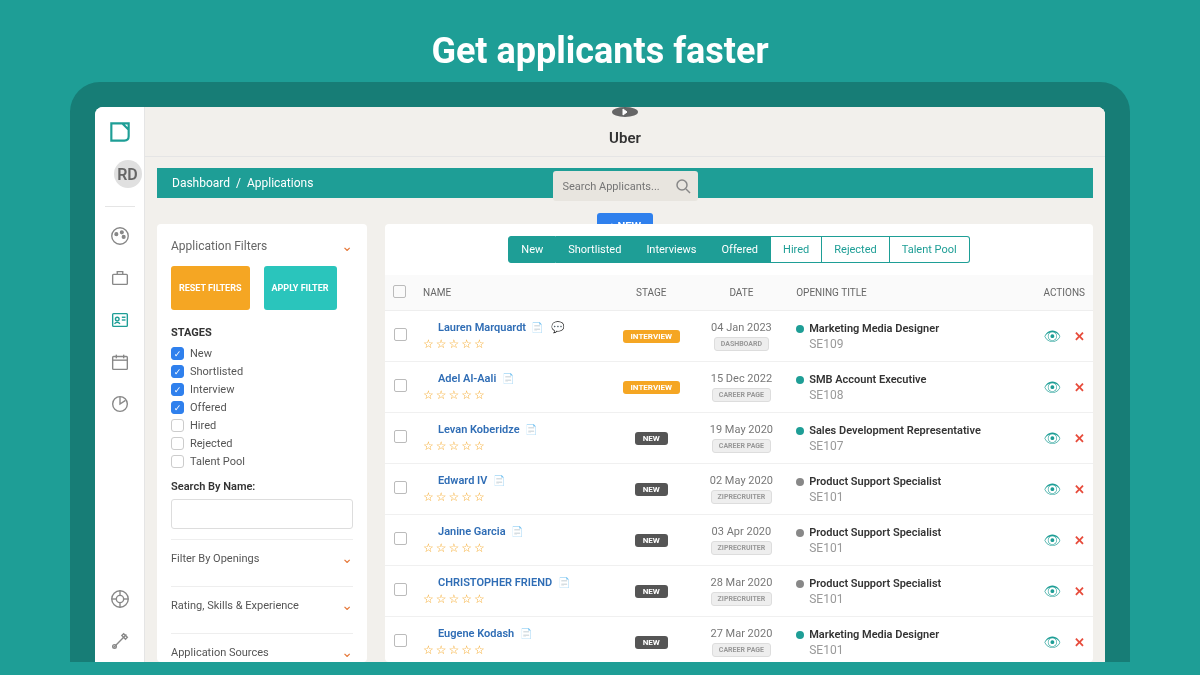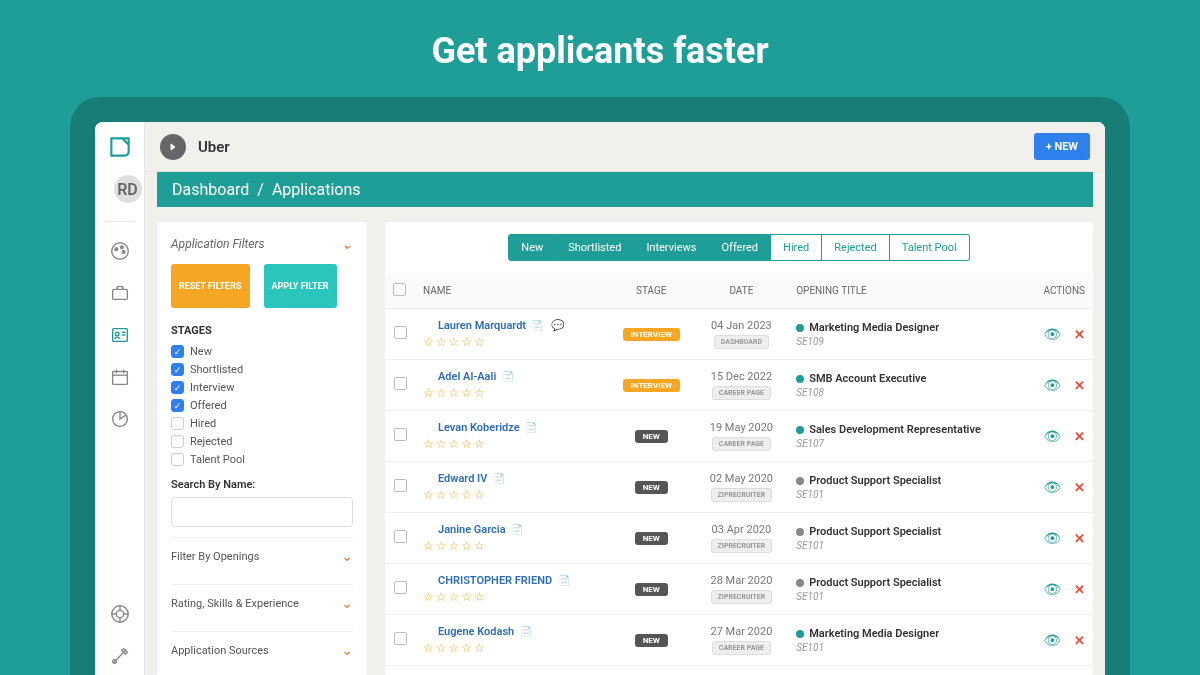--- a/index.html
+++ b/index.html
@@ -1,49 +1,49 @@
 <!DOCTYPE html>
 <html><head>
 <meta charset="utf-8">
 <style>
   * { box-sizing: border-box; margin: 0; padding: 0; font-family: -apple-system, BlinkMacSystemFont, "Segoe UI", Roboto, sans-serif; }
   body { background: #1e9e96; width: 1200px; height: 675px; overflow: hidden; position: relative; }
-  .hero-title { color: #fff; font-size: 36px; font-weight: 700; text-align: center; padding: 30px 0 25px; }
+  .hero-title { color: #fff; font-size: 36px; font-weight: 700; text-align: center; padding: 30px 0 10px; }
   .device-frame { background: #177d76; border-radius: 30px 30px 0 0; margin: 0 70px; padding: 25px 25px 0; height: 580px; }
   .app-window { background: #fff; border-radius: 8px 8px 0 0; height: 100%; display: flex; overflow: hidden; }
   
   .left-rail { width: 50px; background: #fff; border-right: 1px solid #e5e5e5; display: flex; flex-direction: column; align-items: center; padding-top: 12px; }
   .logo { width: 26px; height: 26px; margin-bottom: 15px; }
   .avatar-badge { width: 28px; height: 28px; border-radius: 50%; background: #e0e0e0; color: #666; font-size: 16px; font-weight: 600; display: flex; align-items: center; justify-content: center; margin-bottom: 10px; margin-left: 16px; }
   .rail-divider { width: 30px; height: 1px; background: #e5e5e5; margin: 8px 0; }
   .rail-icon { width: 22px; height: 22px; margin: 10px 0; cursor: pointer; display: flex; align-items: center; justify-content: center; }
   .rail-icon svg { stroke: #888; fill: none; stroke-width: 1.5; }
   .rail-icon.active svg { stroke: #1e9e96; }
   .rail-spacer { flex: 1; }
   
   .main { flex: 1; display: flex; flex-direction: column; background: #f2f0ec; }
   
-  .topbar { height: 50px; background: #f2f0ec; display: flex; align-items: center; padding: 0 15px; gap: 12px; border-bottom: 1px solid #e5e5e5; }
+  .topbar { height: 50px; background: #f2f0ec; display: flex; align-items: center; padding: 0 15px; gap: 12px; border-bottom: 1px solid #e5e5e5; flex-direction: column; }
   .back-circle { width: 26px; height: 26px; border-radius: 50%; background: #666; color: #fff; display: flex; align-items: center; justify-content: center; cursor: pointer; }
   .back-circle svg { width: 10px; height: 10px; stroke: #fff; fill: #fff; }
   .org-name { font-weight: 600; font-size: 15px; color: #333; }
   .topbar-spacer { flex: 1; }
   .search-box { position: relative; }
   .search-input { width: 145px; height: 30px; border: none; background: #e8e5df; border-radius: 3px; padding: 0 30px 0 10px; font-size: 11px; color: #777; }
   .search-icon-btn { position: absolute; right: 6px; top: 6px; width: 18px; height: 18px; }
   .btn-dark { background: #000; color: #fff; border: none; padding: 7px 12px; font-size: 11px; font-weight: 600; border-radius: 3px; cursor: pointer; display: inline-flex; align-items: center; gap: 5px; }
   .btn-primary { background: #2f80ed; color: #fff; border: none; padding: 7px 12px; font-size: 11px; font-weight: 700; border-radius: 3px; cursor: pointer; }
   
-  .breadcrumb-bar { background: #1e9e96; color: #fff; padding: 8px 15px; font-size: 16px; margin: 0 12px; }
+  .breadcrumb-bar { background: #1e9e96; color: #fff; padding: 8px 15px; font-size: 12px; margin: 11px 12px; }
   .breadcrumb-bar a { color: #fff; text-decoration: none; }
   
   .content { display: flex; gap: 18px; padding: 15px 12px 0; flex: 1; overflow: hidden; }
   
   .filter-panel { width: 210px; background: #fff; border-radius: 4px; padding: 14px; font-size: 12px; }
-  .filter-header { display: flex; justify-content: space-between; align-items: center; margin-bottom: 12px; font-style: italic; }
+  .filter-header { display: flex; justify-content: space-between; align-items: center; margin-bottom: 12px; }
   .filter-header-title { color: #666; font-size: 12px; }
   .chev { color: #e67a3c; font-size: 14px; }
   .filter-btns { display: flex; gap: 14px; margin-bottom: 16px; }
   .btn-reset { background: #f5a623; color: #fff; border: none; padding: 5px 8px; font-size: 9px; font-weight: 700; border-radius: 3px; cursor: pointer; }
   .btn-apply { background: #2ac5bc; color: #fff; border: none; padding: 17px 8px; font-size: 9px; font-weight: 700; border-radius: 3px; cursor: pointer; }
   .filter-section-title { font-weight: 700; font-size: 11px; color: #333; margin-bottom: 8px; }
   .stage-item { display: flex; align-items: center; gap: 6px; margin-bottom: 5px; font-size: 11px; color: #555; }
   .stage-cb { width: 13px; height: 13px; border-radius: 3px; display: inline-flex; align-items: center; justify-content: center; border: 1px solid #ccc; }
   .stage-cb.checked { background: #2f80ed; border-color: #2f80ed; }
   .stage-cb.checked::after { content: "✓"; color: #fff; font-size: 9px; }
@@ -72,21 +72,21 @@
   .stars { color: #f5a623; font-size: 12px; margin-top: 3px; letter-spacing: 2px; }
   .stage-pill { display: inline-block; padding: 2px 8px; border-radius: 3px; font-size: 8px; font-weight: 700; color: #fff; }
   .pill-interview { background: #f5a623; }
   .pill-new { background: #555; }
   .date-txt { color: #777; font-size: 11px; }
   .src-pill { display: inline-block; padding: 2px 6px; border-radius: 3px; font-size: 7px; font-weight: 700; color: #999; background: #eee; border: 1px solid #ddd; margin-top: 3px; }
   .dot { display: inline-block; width: 8px; height: 8px; border-radius: 50%; margin-right: 5px; vertical-align: middle; }
   .dot-green { background: #1e9e96; }
   .dot-grey { background: #888; }
   .opening-title { font-size: 11px; font-weight: 600; color: #333; }
-  .opening-code { font-size: 10px; color: #999; display: block; margin-top: 2px; font-style: italic; }
+  .opening-code { font-size: 12px; color: #999; margin-left: 13px; display: block; margin-top: 2px; }
   .action-eye { color: #1e9e96; cursor: pointer; margin-right: 10px; font-size: 14px; }
   .action-x { color: #e74c3c; cursor: pointer; font-weight: 700; font-size: 13px; }
 </style>
 </head>
 <body>
 
 <div class="hero-title">Get applicants faster</div>
 
 <div class="device-frame">
   <div class="app-window">
@@ -159,20 +159,29 @@
     <div class="main">
 
       <div class="topbar">
         <div class="back-circle">
           <svg viewBox="0 0 10 10">
               <path d="M3 2 L7 5 L3 8 Z"></path>
             </svg>
         </div>
         <div class="org-name">Uber</div>
         <div class="topbar-spacer"></div>
+        <div class="search-box">
+          <input class="search-input" placeholder="Search Applicants..." style="">
+          <span class="search-icon-btn">
+            <svg viewBox="0 0 18 18">
+                <circle cx="8" cy="8" r="5" stroke="#888" fill="none" stroke-width="1.5"></circle>
+                <line x1="12" y1="12" x2="16" y2="16" stroke="#888" stroke-width="1.5"></line>
+              </svg>
+          </span>
+        </div>
         <button class="btn-primary">+ NEW</button>
       </div>
 
       <div class="breadcrumb-bar">
         <a href="#">Dashboard</a>
         &nbsp;/&nbsp;
         <span>Applications</span>
       </div>
 
       <div class="content">

